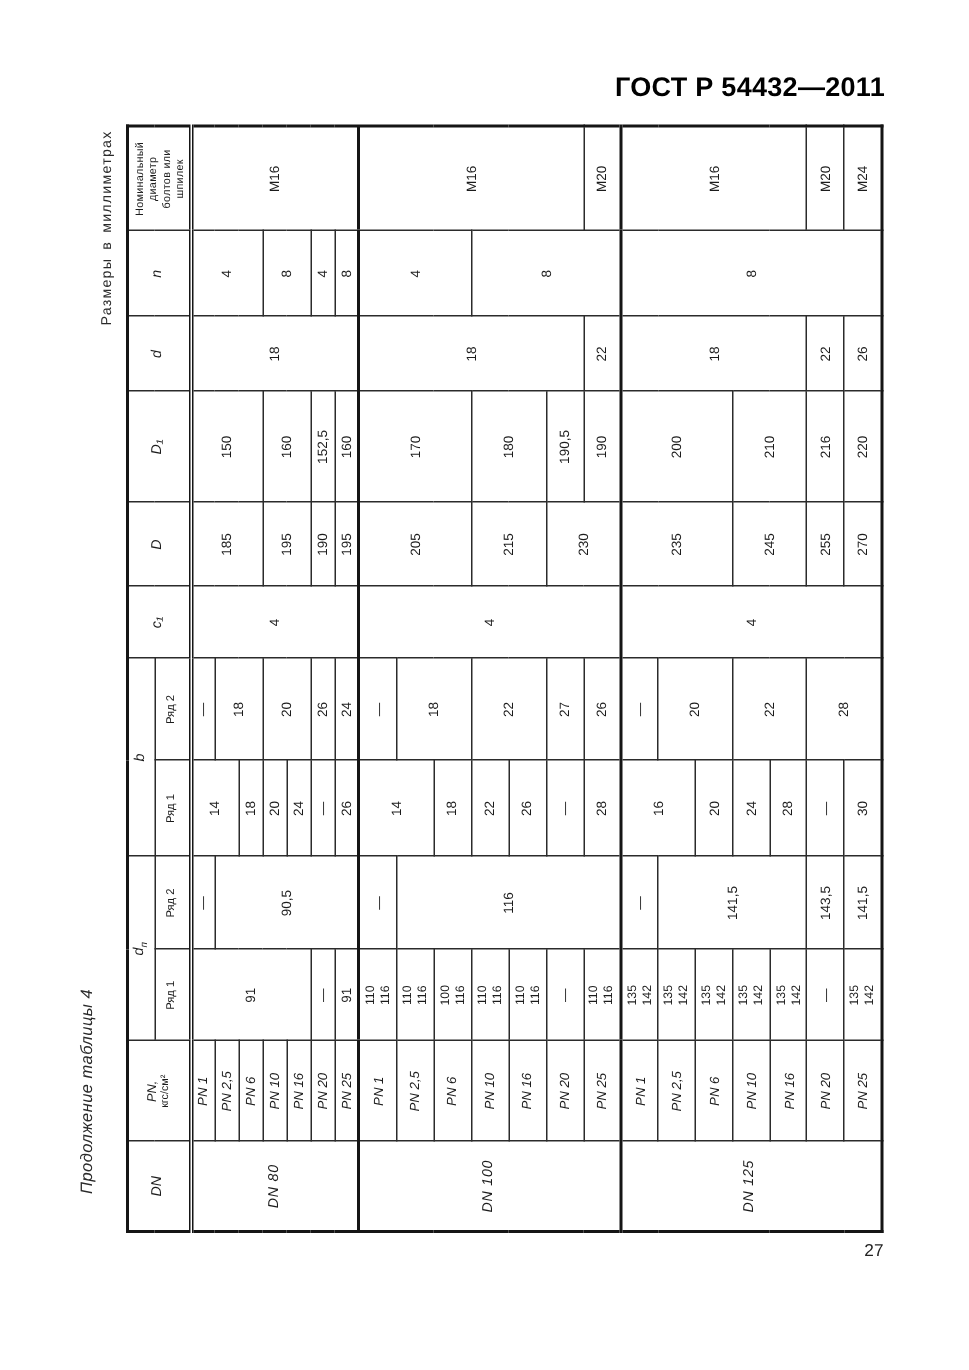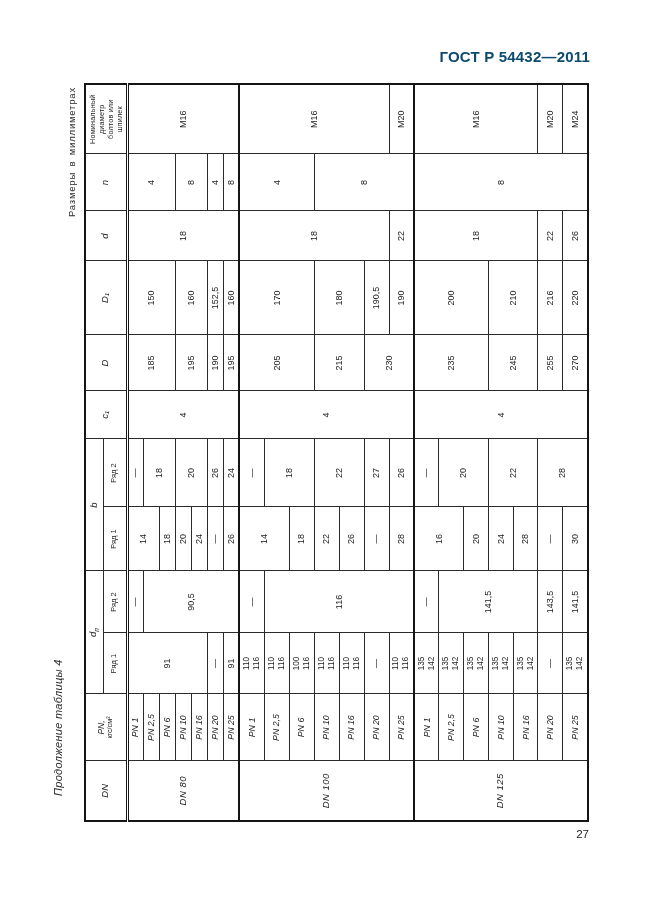--- a/index.html
+++ b/index.html
@@ -2,21 +2,21 @@
 <html><head>
 <meta charset="utf-8">
 <style>
   html,body{margin:0;padding:0;}
   body{
     width:646px;height:913px;position:relative;background:#ffffff;
     font-family:"Liberation Sans", sans-serif;color:#1c1c1c;overflow:hidden;
   }
   .gost-header{
     position:absolute;top:48px;right:56px;
-    font-size:15px;font-weight:bold;letter-spacing:0.2px;color:#0c4a6e;
+    font-size:18px;font-weight:bold;letter-spacing:0.2px;color:#000000;
   }
   .page-number{
     position:absolute;top:828px;right:57px;font-size:11.5px;color:#222;
   }
   
   .rot-wrap{
     position:absolute;left:50px;top:85px;width:737px;height:540px;
     transform-origin:0 0;transform:rotate(-90deg) translateX(-737px);
   }
   .table-title{

